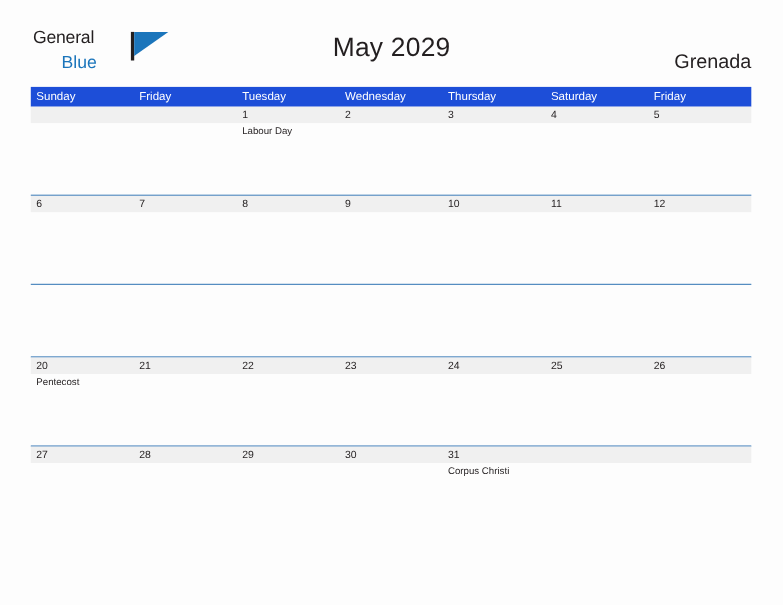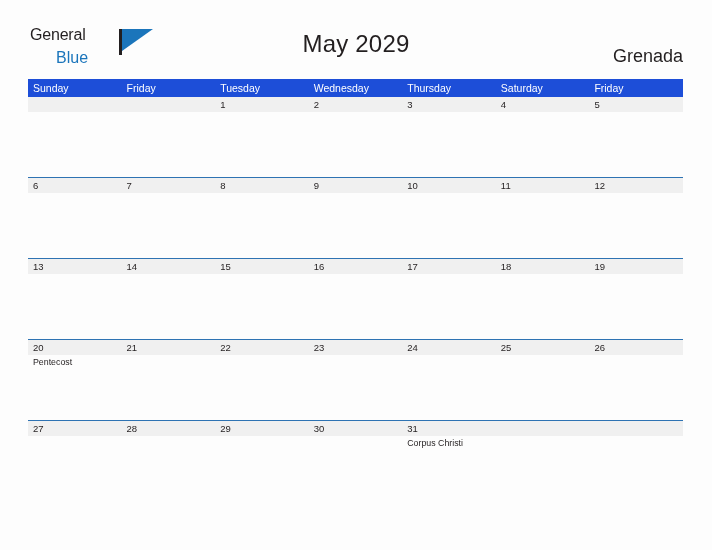--- a/index.html
+++ b/index.html
@@ -185,20 +185,21 @@
           <div class="daynum"></div>
           <div class="daynum">1</div>
           <div class="daynum">2</div>
           <div class="daynum">3</div>
           <div class="daynum">4</div>
           <div class="daynum">5</div>
         </div>
         <div class="week-events">
           <div class="evcell"></div>
           <div class="evcell"></div>
+          <div class="evcell">Labour Day</div>
           <div class="evcell"></div>
           <div class="evcell"></div>
           <div class="evcell"></div>
           <div class="evcell"></div>
         </div>
       </div>
       <div class="week-row">
         <div class="week-dates">
           <div class="daynum">6</div>
           <div class="daynum">7</div>
@@ -212,29 +213,20 @@
           <div class="evcell"></div>
           <div class="evcell"></div>
           <div class="evcell"></div>
           <div class="evcell"></div>
           <div class="evcell"></div>
           <div class="evcell"></div>
           <div class="evcell"></div>
         </div>
       </div>
       <div class="week-row">
-        <div class="week-dates">
-          <div class="daynum">13</div>
-          <div class="daynum">14</div>
-          <div class="daynum">15</div>
-          <div class="daynum">16</div>
-          <div class="daynum">17</div>
-          <div class="daynum">18</div>
-          <div class="daynum">19</div>
-        </div>
         <div class="week-events">
           <div class="evcell"></div>
           <div class="evcell"></div>
           <div class="evcell"></div>
           <div class="evcell"></div>
           <div class="evcell"></div>
           <div class="evcell"></div>
           <div class="evcell"></div>
         </div>
       </div>

